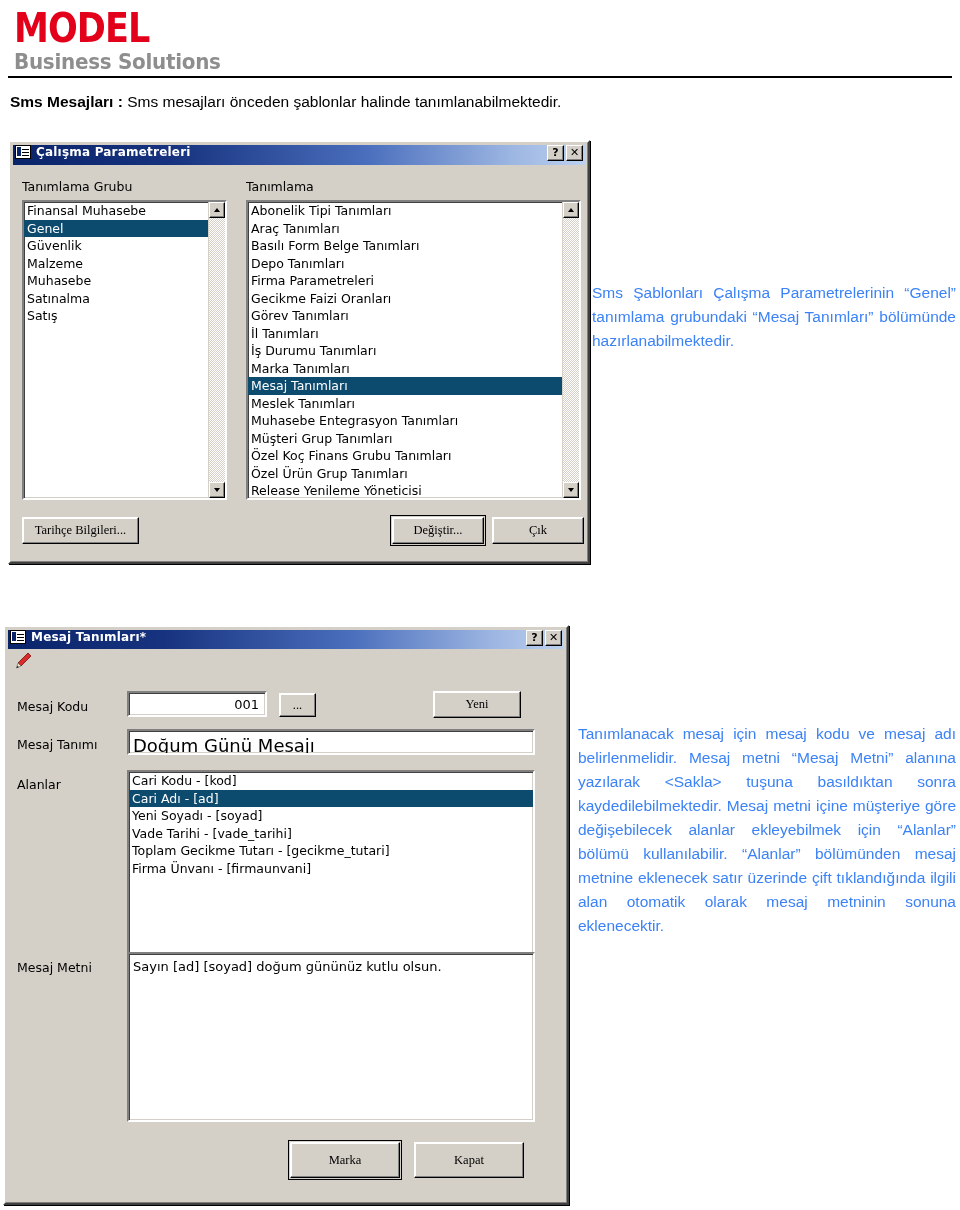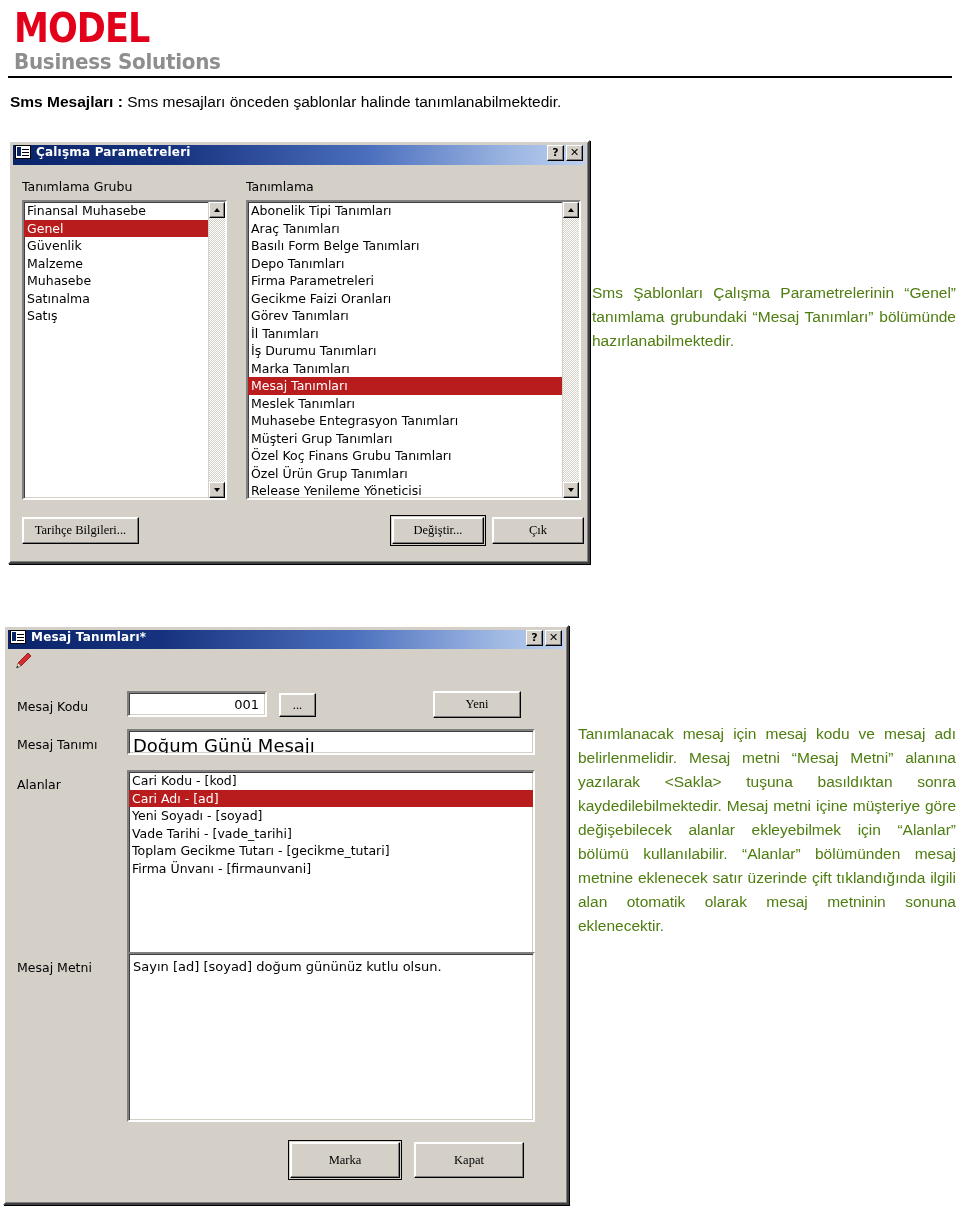--- a/index.html
+++ b/index.html
@@ -166,21 +166,21 @@
   .listbox .opt {
     font-family: "DejaVu Sans", sans-serif;
     font-size: 12.5px;
     line-height: 17.5px;
     padding-left: 3px;
     white-space: nowrap;
     color: #000;
     cursor: default;
   }
   .listbox .opt.sel {
-    background: #b91c1c;
+    background: #0c4a6e;
     color: #ffffff;
   }
   .listbox .list-viewport {
     position: absolute;
     left: 0; top: 0; right: 17px; bottom: 0;
     overflow: hidden;
   }
 
   
   .vscroll {
@@ -241,21 +241,21 @@
     outline-offset: 1px;
   }
 
   
   .body-text {
     position: absolute;
     font-size: 15.5px;
     line-height: 24px;
     text-align: justify;
     text-justify: inter-word;
-    color: #4d7c0f;
+    color: #3b82f6;
   }
   .body-text p { margin: 0; }
 
   
   .toolbar-strip {
     position: absolute;
     background: #d4d0c8;
   }
   .pencil {
     position: absolute;

